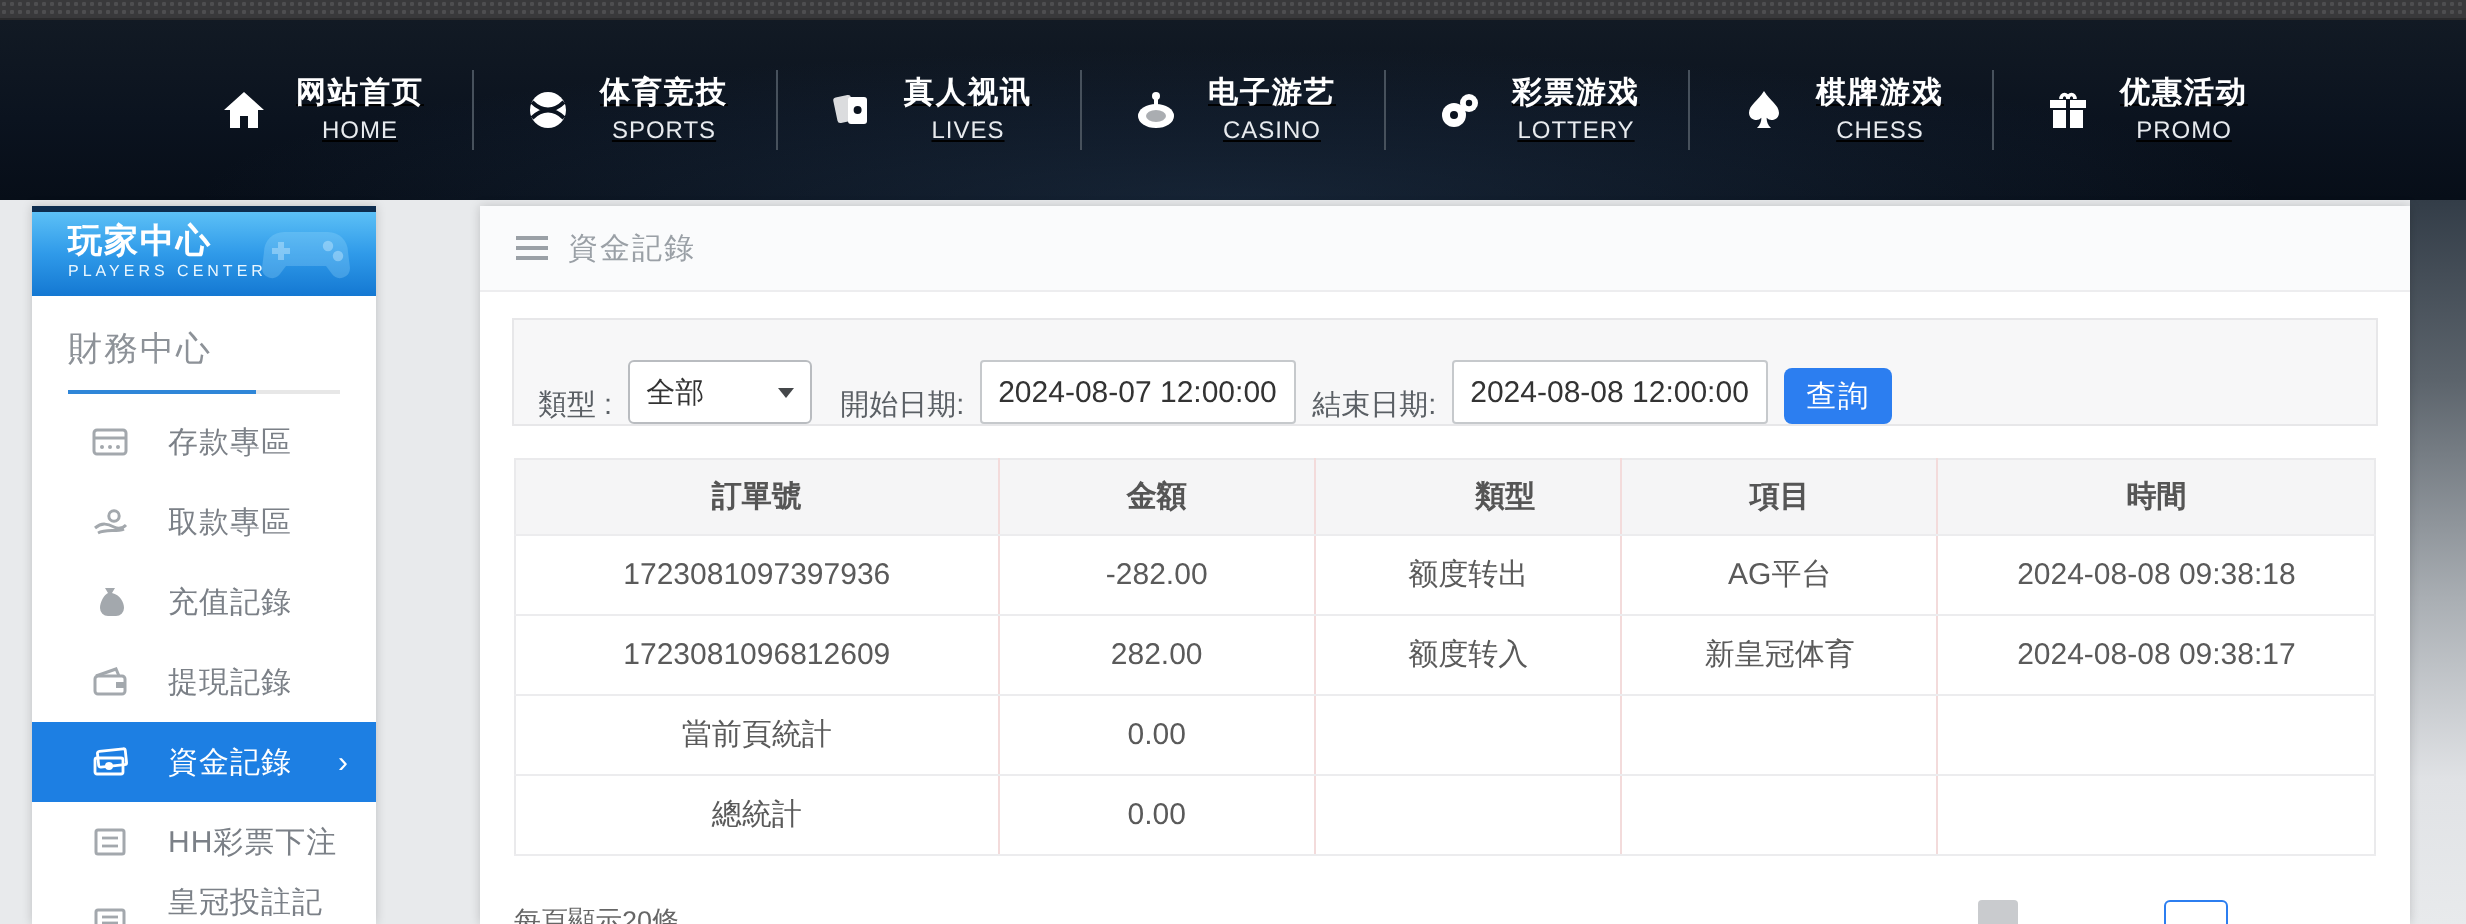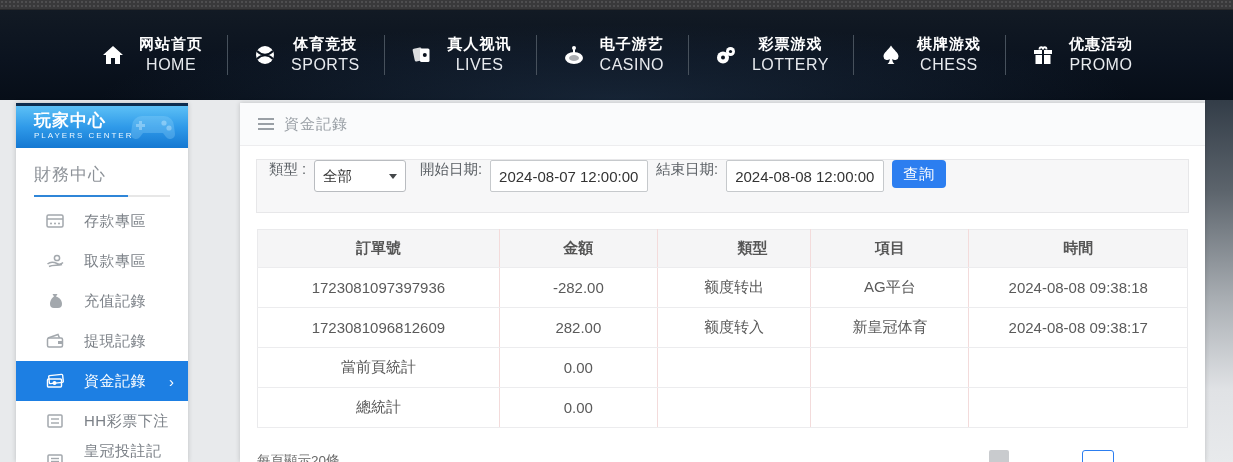--- a/index.html
+++ b/index.html
@@ -21,27 +21,27 @@
   .header {
     position:absolute; left:0; top:10px; width:100%; height:90px;
     background:
       radial-gradient(ellipse 60% 120% at 50% 100%, rgba(40,62,88,.45) 0%, rgba(40,62,88,0) 70%),
       linear-gradient(180deg,#121a24 0%, #0b131f 55%, #070e18 100%);
     display:flex; align-items:center; justify-content:center;
   }
   .nav { display:flex; align-items:center; }
   .nav-item {
     display:flex; align-items:center; gap:13px;
-    padding:0 24px; cursor:pointer;
+    padding:0 24px; cursor:pointer;text-decoration:underline;
   }
   .nav-icon { width:26px; height:26px; display:flex; align-items:center; justify-content:center; }
   .nav-icon svg { display:block; }
   .nav-text { text-align:center; line-height:1.35; }
   .nav-zh { color:#ffffff; font-size:15px; font-weight:bold; letter-spacing:1px; }
-  .nav-en { color:#e8ebef; font-size:16px; letter-spacing:.5px; }
+  .nav-en { color:#e8ebef; font-size:12px; letter-spacing:.5px; }
   .nav-divider { width:1px; height:40px; background:#47515c; }
   
   .bg-right {
     position:absolute; right:0; top:100px; width:28px; height:362px;
     background:linear-gradient(180deg,#333d48 0%, #5c646c 25%, #a9aeb3 55%, #e0e2e5 80%, #e8eaec 100%);
   }
   
   .sidebar {
     position:absolute; left:16px; top:103px; width:172px; height:359px;
     background:#ffffff; box-shadow:0 0 5px rgba(0,0,0,.18);
@@ -81,21 +81,21 @@
     height:43px; background:#fafbfc; border-bottom:1px solid #ededef;
     display:flex; align-items:center; gap:10px; padding:0 18px;
   }
   .hamburger { display:flex; flex-direction:column; gap:3px; cursor:pointer; }
   .hamburger i { display:block; width:16px; height:2px; background:#9aa0a6; }
   .breadcrumb-title { color:#9aa0a6; font-size:15px; letter-spacing:1px; }
   
   .filterbar {
     margin:13px 16px 0 16px; height:54px;
     background:#f7f7f8; border:1px solid #e7e7e9;
-    display:flex; align-items:flex-start; padding:0 12px; gap:8px;
+    display:flex; align-items:flex-end; padding:0 12px; gap:8px;
   }
   .f-label { color:#5a5f64; font-size:14.5px; white-space:nowrap; }
   .f-select {
     width:92px; height:32px; background:#fff; border:1px solid #b9bcc0; border-radius:3px;
     display:flex; align-items:center; justify-content:space-between;
     padding:0 8px; font-size:14.5px; color:#333; cursor:pointer; margin-right:6px;
   }
   .chev { width:0; height:0; border-left:4px solid transparent; border-right:4px solid transparent; border-top:5px solid #44474a; }
   .f-input {
     width:158px; height:32px; border:1px solid #c6c9cc; border-radius:2px; background:#fff;

